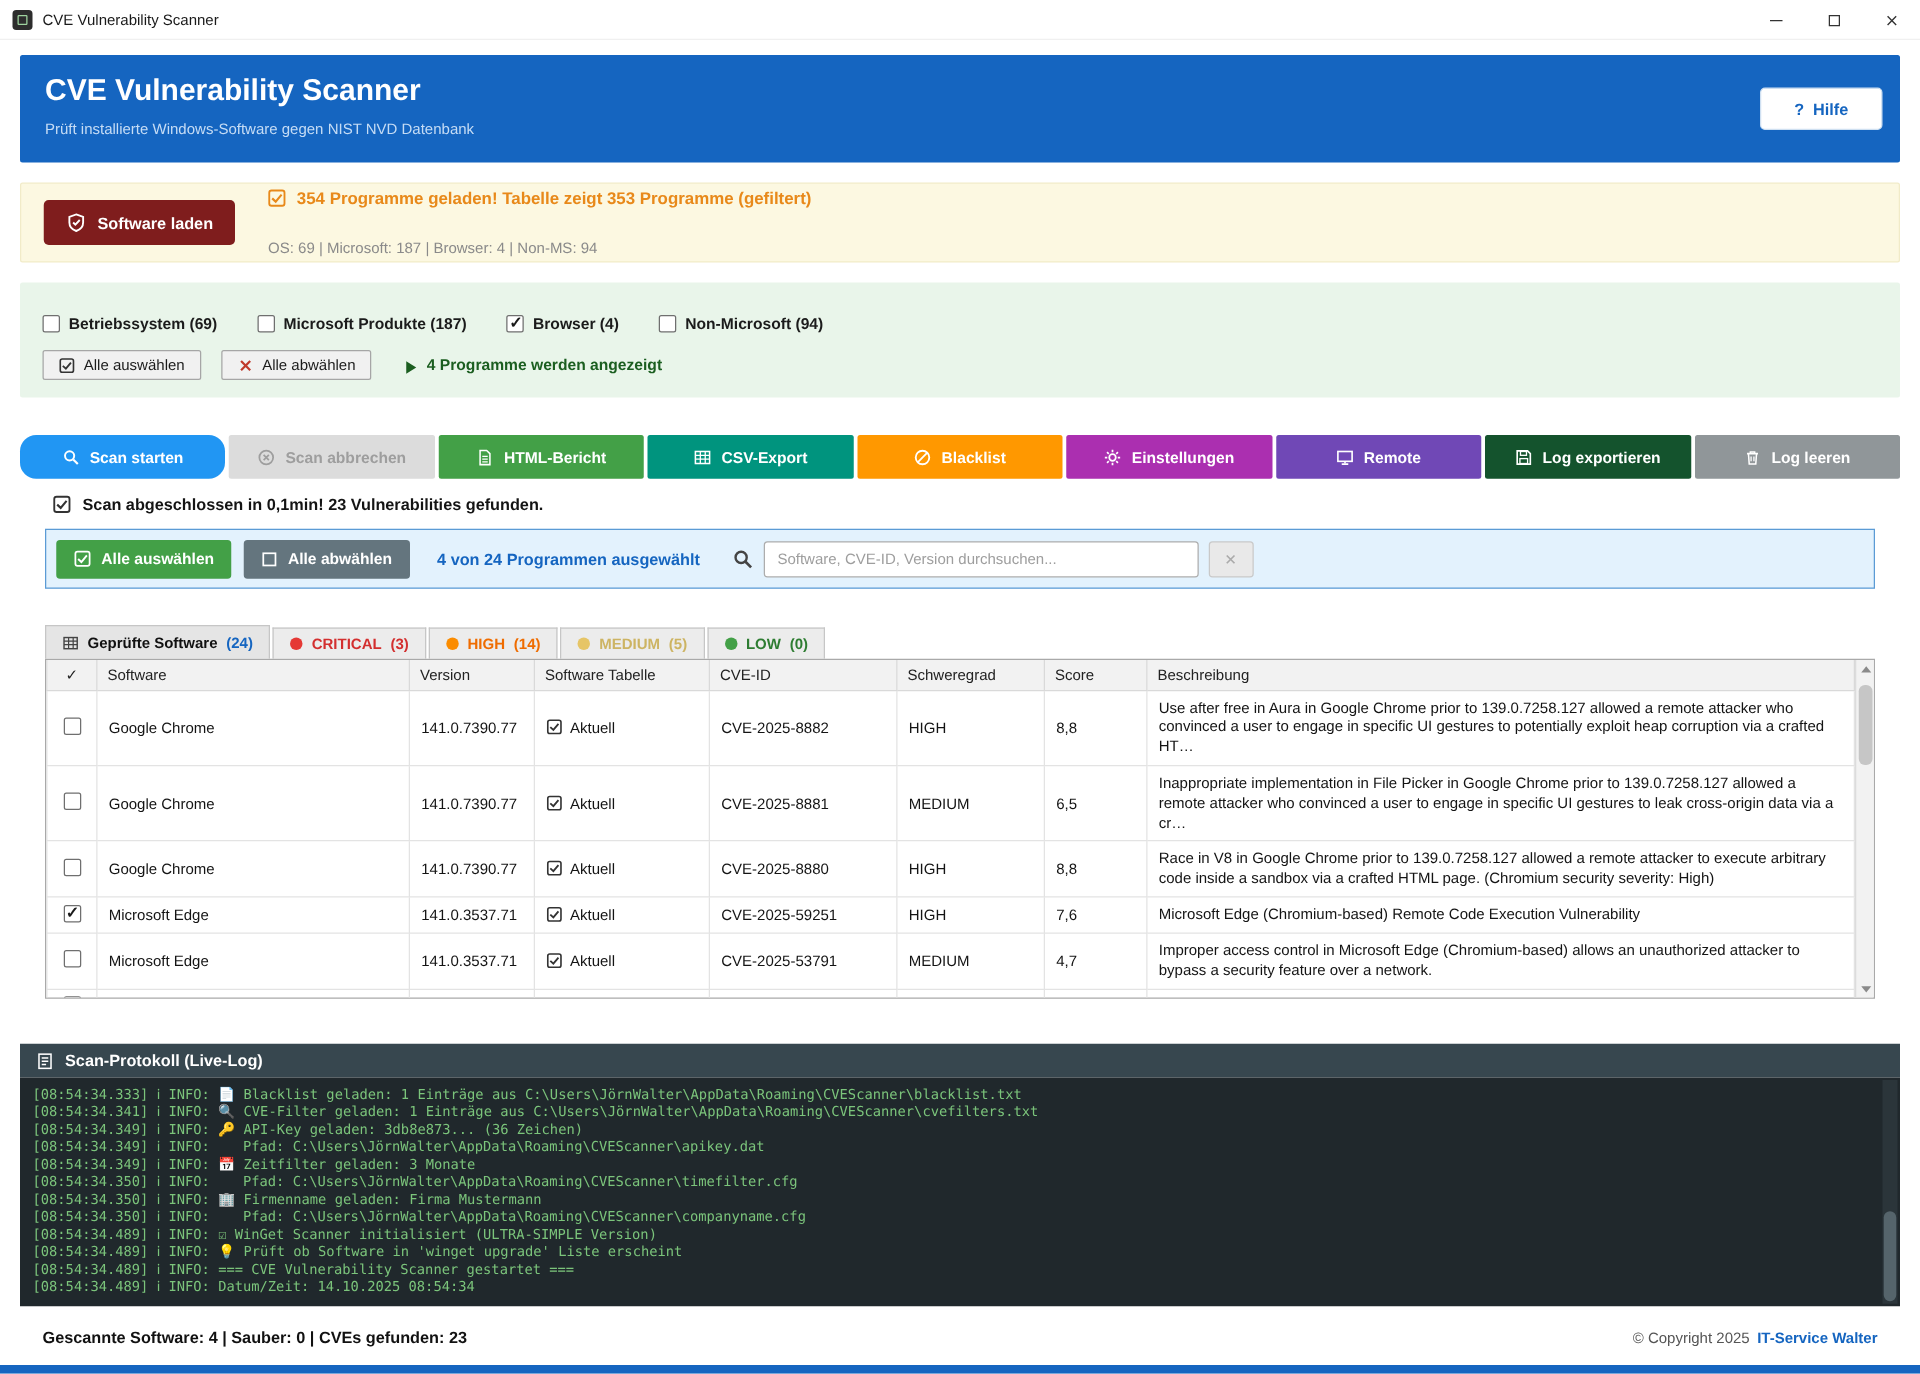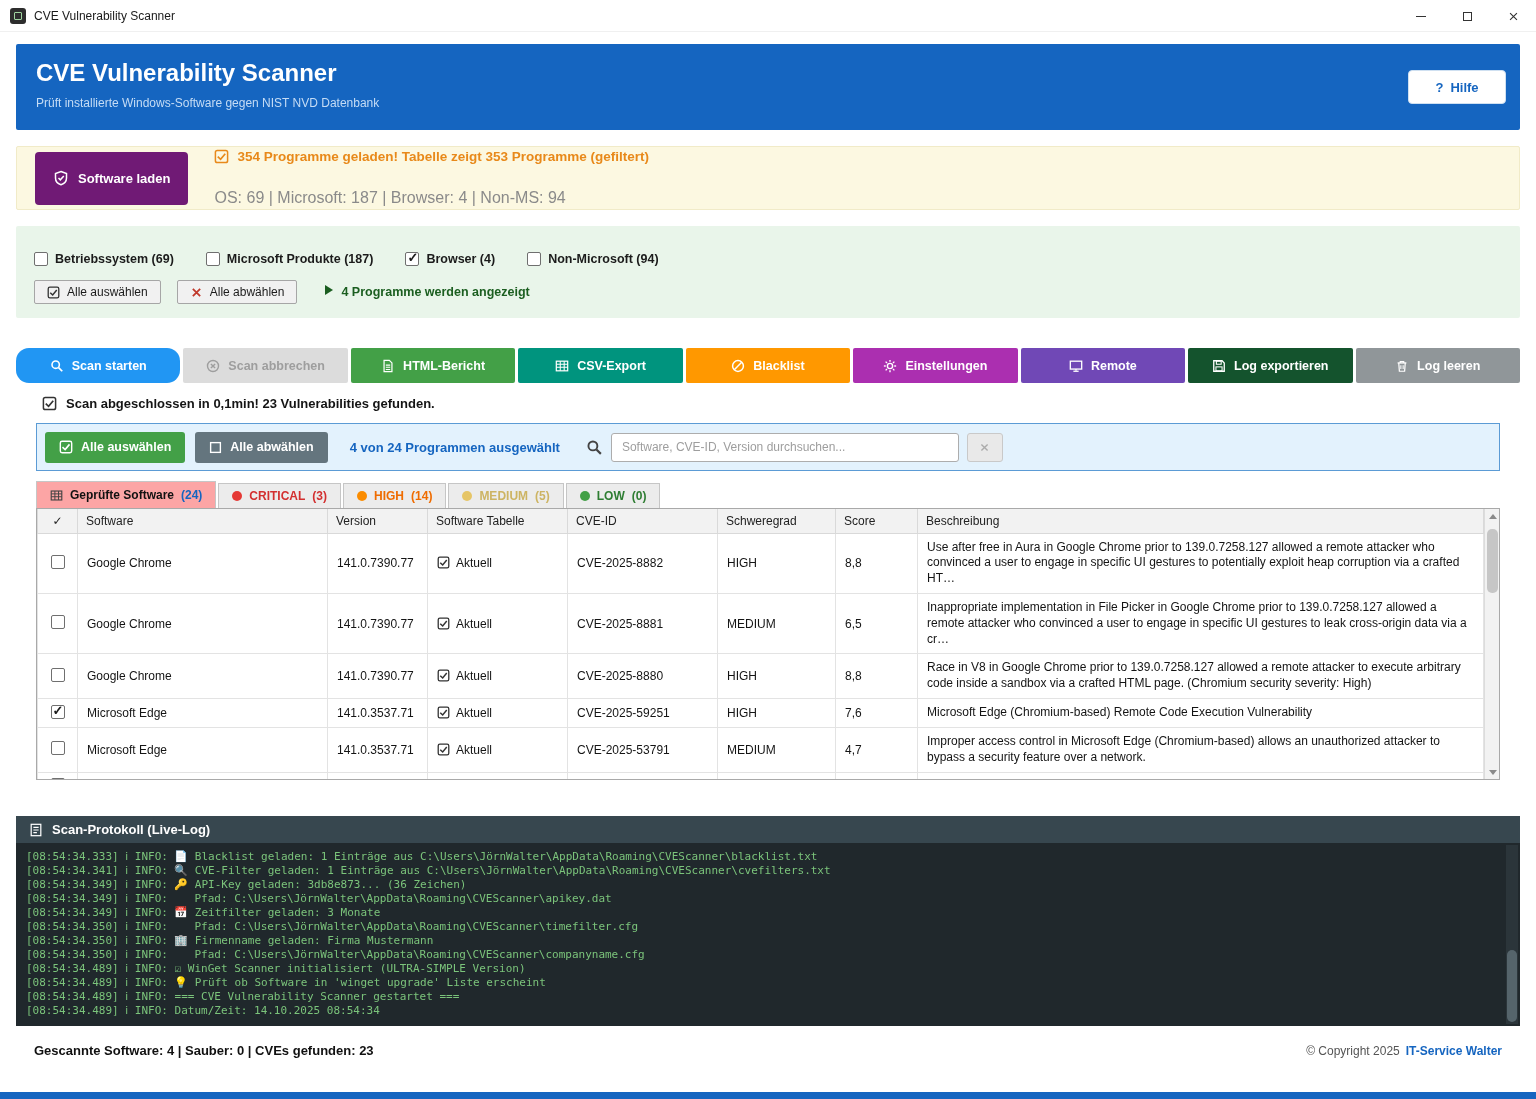--- a/index.html
+++ b/index.html
@@ -25,38 +25,38 @@
 
   .header { height:86px; background:#1565C0; position:relative; padding:15px 20px; color:#fff; border-radius:2px; }
   .header h1 { font-size:24px; font-weight:bold; }
   .header .subtitle { font-size:12px; color:#C5DCF5; margin-top:9px; }
   .help-btn { position:absolute; right:14px; top:26px; width:98px; height:34px; background:#fff;
     border:1px solid #cfe0f1; border-radius:4px; color:#1565C0; font-weight:bold; font-size:13px;
     display:flex; align-items:center; justify-content:center; gap:7px; cursor:pointer; }
 
   .loadbar { margin-top:16px; height:64px; background:#FCF8E1; border:1px solid #F1EBC8; border-radius:2px;
     display:flex; align-items:center; padding:0 18px; gap:26px; }
-  .load-btn { height:53px; padding:0 18px; background:#701a75; color:#fff; font-weight:bold; font-size:13px;
+  .load-btn { height:36px; padding:0 18px; background:#7f1d1d; color:#fff; font-weight:bold; font-size:13px;
     border:none; border-radius:4px; display:flex; align-items:center; gap:9px; cursor:pointer; }
   .load-status { display:flex; flex-direction:column; gap:5px; }
   .load-status-line { display:flex; align-items:center; gap:8px; color:#E8891A; font-weight:bold; font-size:13.5px; }
-  .load-sub { color:#8a8a8a; font-size:16px;margin-top:20px; }
+  .load-sub { color:#8a8a8a; font-size:12px;margin-top:20px; }
 
   .catpanel { margin-top:16px; background:#E9F5EA; border-radius:2px; padding:13px 18px 14px; }
   .cat-title { display:flex; align-items:center; gap:8px; color:#2E7D32; font-weight:bold; font-size:13.5px; }
   .cat-checks { display:flex; gap:32px; margin-top:13px; align-items:center; }
   .cat-item { display:flex; align-items:center; gap:7px; font-weight:bold; font-size:12.5px; color:#1b1b1b; cursor:pointer; }
   .cbx { appearance:none; -webkit-appearance:none; width:14px; height:14px; border:1px solid #6f6f6f;
     background:#fff; position:relative; border-radius:2px; cursor:pointer; flex:0 0 auto; }
   .cbx:checked::after { content:"✓"; position:absolute; top:-3px; left:1px; font-size:13px; color:#1a1a1a; font-weight:bold; }
   .cat-actions { display:flex; align-items:center; margin-top:14px; }
   .small-btn { height:24px; display:flex; align-items:center; gap:7px; background:#f1f1f1;
     border:1px solid #a6a6a6; border-radius:2px; padding:0 12px; font-size:12px; color:#1b1b1b; cursor:pointer; }
   .small-btn + .small-btn { margin-left:16px; }
-  .cat-info { margin-left:28px; display:flex; align-items:flex-start; gap:8px; color:#1B5E20; font-weight:bold; font-size:12.5px; }
+  .cat-info { margin-left:28px; display:flex; align-items:flex-end; gap:8px; color:#1B5E20; font-weight:bold; font-size:12.5px; }
   .play-icon { width:0; height:0; border-left:8px solid #1B5E20; border-top:5px solid transparent; border-bottom:5px solid transparent; }
 
   .toolbar { margin-top:30px; display:flex; gap:3px; }
   .tbtn { flex:1; height:35px; border:none; border-radius:2px; color:#fff; font-weight:bold; font-size:12.5px;
     display:flex; align-items:center; justify-content:center; gap:8px; cursor:pointer; }
   .tb-scan { background:#2196F3;border-radius:13px; }
   .tb-abort { background:#DCDCDC; color:#9E9E9E; cursor:default; }
   .tb-html { background:#43A047; }
   .tb-csv { background:#00947E; }
   .tb-blacklist { background:#FF9800; }
@@ -79,21 +79,21 @@
   .sel-search-ic { margin-left:26px; }
   .search-input { width:348px; height:29px; margin-left:8px; border:1px solid #adadad; border-radius:3px;
     padding:0 10px; font-size:12px; color:#333; background:#fff; font-family:inherit; }
   .search-input::placeholder { color:#9e9e9e; }
   .clear-btn { width:36px; height:29px; margin-left:8px; background:#E9E9E9; border:1px solid #C9C9C9;
     border-radius:3px; color:#ABABAB; display:flex; align-items:center; justify-content:center; cursor:default; }
 
   .tabs { margin-top:10px; display:flex; gap:2px; align-items:flex-end; }
   .tab { height:25px; display:flex; align-items:center; gap:7px; padding:0 13px; background:#ECECEC;
     border:1px solid #C6C6C6; border-bottom:none; font-size:12px; font-weight:bold; cursor:pointer; color:#555; }
-  .tab.active { background:#fca5a5; height:27px; color:#111; }
+  .tab.active { background:#e5e5e5; height:27px; color:#111;margin-top:19px; }
   .tab .cnt-active { color:#1565C0; }
   .dot { width:10px; height:10px; border-radius:50%; flex:0 0 auto; }
   .d-critical { background:#E53935; } .t-critical { color:#D32F2F; }
   .d-high { background:#FB8C00; } .t-high { color:#EF6C00; }
   .d-medium { background:#E6C566; } .t-medium { color:#CDB463; }
   .d-low { background:#43A047; } .t-low { color:#2E7D32; }
 
   .table-wrap { position:relative; border:1px solid #A9A9A9; height:272px; overflow:hidden; background:#fff; }
   table { width:calc(100% - 15px); border-collapse:collapse; table-layout:fixed; font-size:12px; }
   thead th { background:#F2F2F2; border:1px solid #D9D9D9; border-top:none; height:24px; font-weight:normal;

